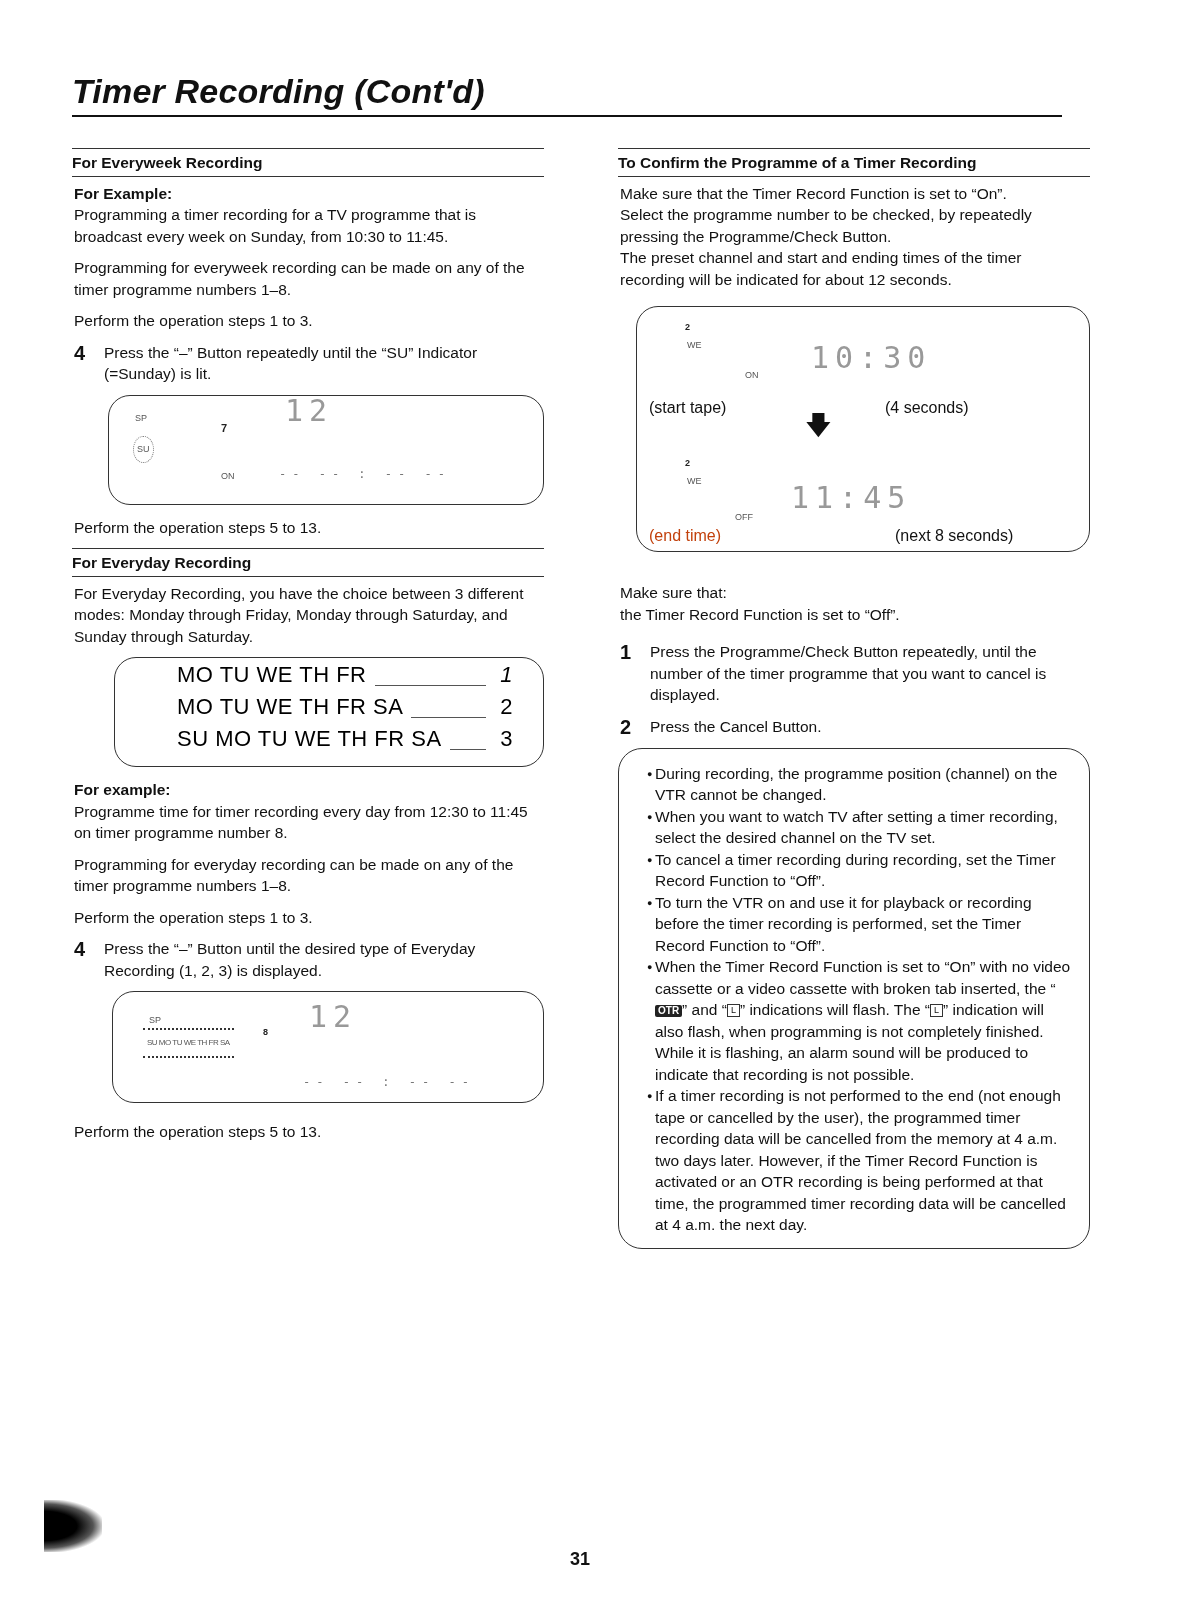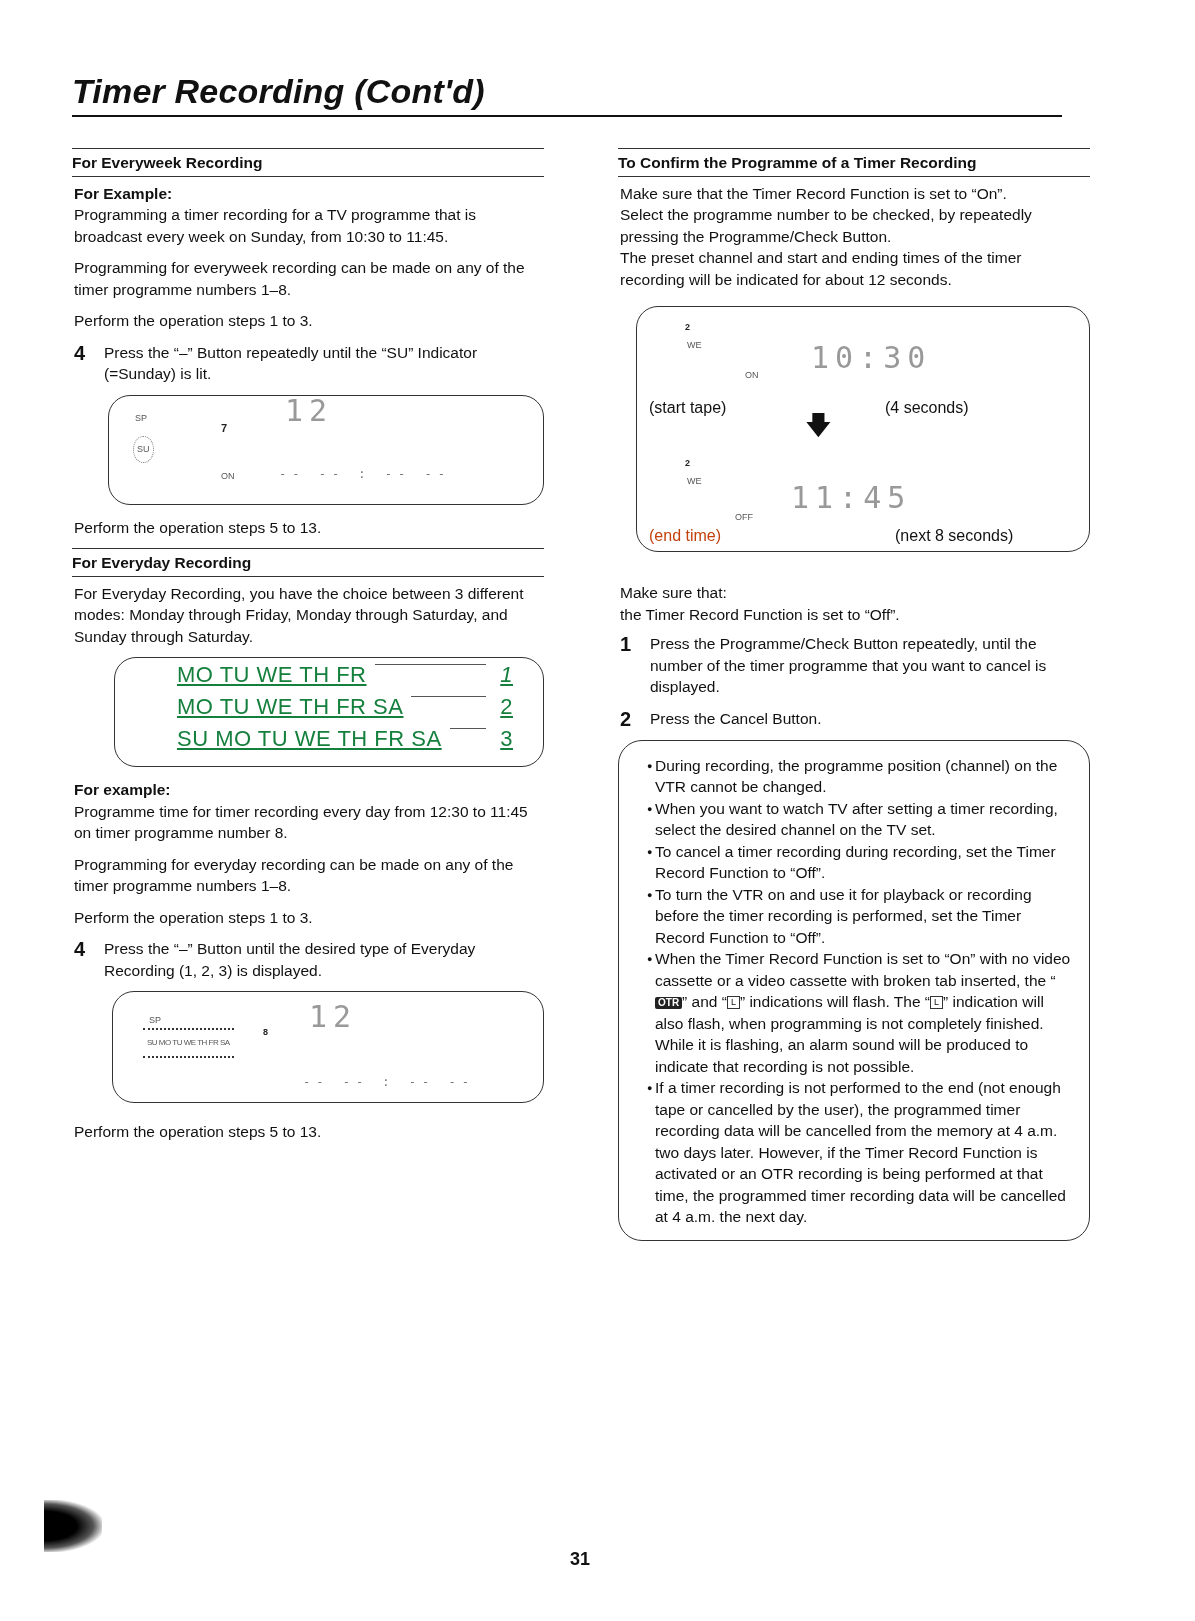--- a/index.html
+++ b/index.html
@@ -34,22 +34,22 @@
   }
   .lcd .tiny { position: absolute; font-size: 9px; color: #555; }
   .lcd .seg {
     position: absolute; font-family: "DejaVu Sans Mono", monospace; color: #999;
     font-size: 30px; letter-spacing: 6px; font-weight: normal;
   }
   .lcd .dashes { position: absolute; font-family: "DejaVu Sans Mono", monospace; color: #777; font-size: 12px; letter-spacing: 6px; }
 
   .modes-box { margin-left: 40px; height: 108px; padding: 0; }
   .mode-row {
-    position: absolute; left: 62px; right: 30px; display: flex; align-items: flex-start;
-    font-size: 22px; color: #15803d; letter-spacing: 0.5px; text-decoration: underline;
+    position: absolute; left: 62px; right: 30px; display: flex; align-items: flex-end;
+    font-size: 22px; color: #000000; letter-spacing: 0.5px;
   }
   .mode-row .mdays { white-space: nowrap; }
   .mode-row .mline { flex: 1; border-top: 1px solid #555; margin: 0 14px 0 8px; height: 0; }
   .mode-row .mnum { font-size: 22px; }
 
   .note-box {
     border: 1.5px solid #333; border-radius: 24px; padding: 14px 16px 12px 28px;
     margin: 10px 0 0 -2px;
   }
   .bullet { display: flex; }
@@ -144,21 +144,21 @@
     <span style="position:absolute;left:168px;top:108px;font-size:26px;color:#111;">🡇</span>
     <span class="tiny" style="left:48px;top:146px;font-weight:bold;color:#222;">2</span>
     <span class="tiny" style="left:50px;top:164px;">WE</span>
     <span class="tiny" style="left:98px;top:200px;">OFF</span>
     <span class="seg" style="left:154px;top:180px;">11:45</span>
     <span style="position:absolute;left:12px;top:218px;font-size:16px;color:#c2410c;">(end time)</span>
     <span style="position:absolute;left:258px;top:218px;font-size:16px;color:#111;">(next 8 seconds)</span>
   </div>
 
   <div>Make sure that:</div>
-  <div style="margin-bottom:8px;">the Timer Record Function is set to “Off”.</div>
+  <div style="margin-bottom:16px;">the Timer Record Function is set to “Off”.</div>
   <div class="step">
     <span class="step-num">1</span>
     <span class="step-text">Press the Programme/Check Button repeatedly, until the number of the timer programme that you want to cancel is displayed.</span>
   </div>
   <div class="step">
     <span class="step-num">2</span>
     <span class="step-text">Press the Cancel Button.</span>
   </div>
 
   <div class="note-box">

